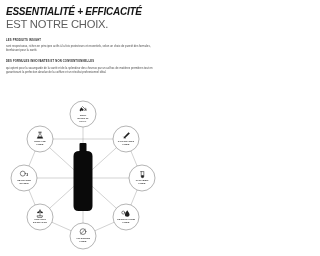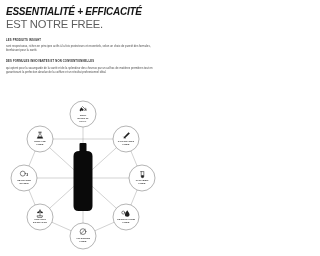--- a/index.html
+++ b/index.html
@@ -78,21 +78,21 @@
   .spoke { stroke:#8d8d8d; stroke-width:0.4; fill:none; }
   .icon-stroke { stroke:#1f1f1f; stroke-width:0.55; fill:none; stroke-linecap:round; stroke-linejoin:round; }
   .icon-fill { fill:#1f1f1f; }
   .bottle { fill:#0a0a0a; }
 </style>
 </head>
 <body>
 
 <div class="header">
   <div class="headline-1">ESSENTIALITÉ + EFFICACITÉ</div>
-  <div class="headline-2">EST NOTRE FREE.</div>
+  <div class="headline-2">EST NOTRE CHOIX.</div>
 </div>
 
 <div class="copy-block block-1">
   <div class="kicker">LES PRODUITS INSIGHT</div>
   <div class="para">sont respectueux, riches en principes actifs à la fois protecteurs et essentiels, selon un choix de pureté des formules, bienfaisant pour la santé.</div>
 </div>
 
 <div class="copy-block block-2">
   <div class="kicker">DES FORMULES INNOVANTES ET NON CONVENTIONNELLES</div>
   <div class="para">qui optent pour la sauvegarde de la santé et de la splendeur des cheveux par un ad hoc de matières premières tout en garantissant la perfection absolue de la coiffure et un résultat professionnel idéal.</div>

